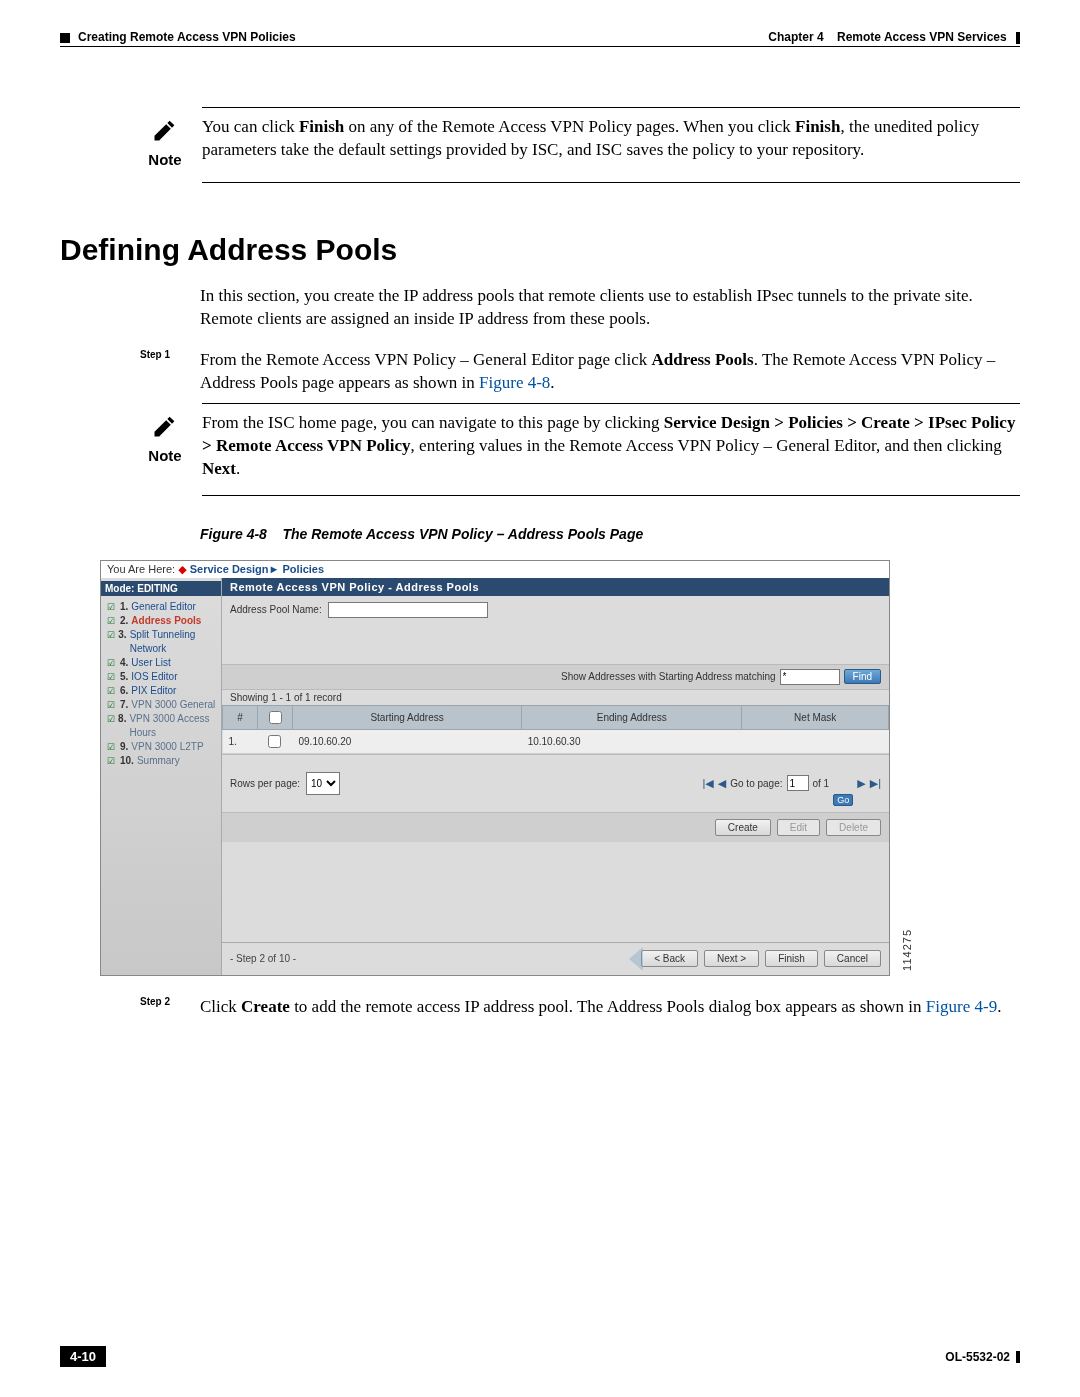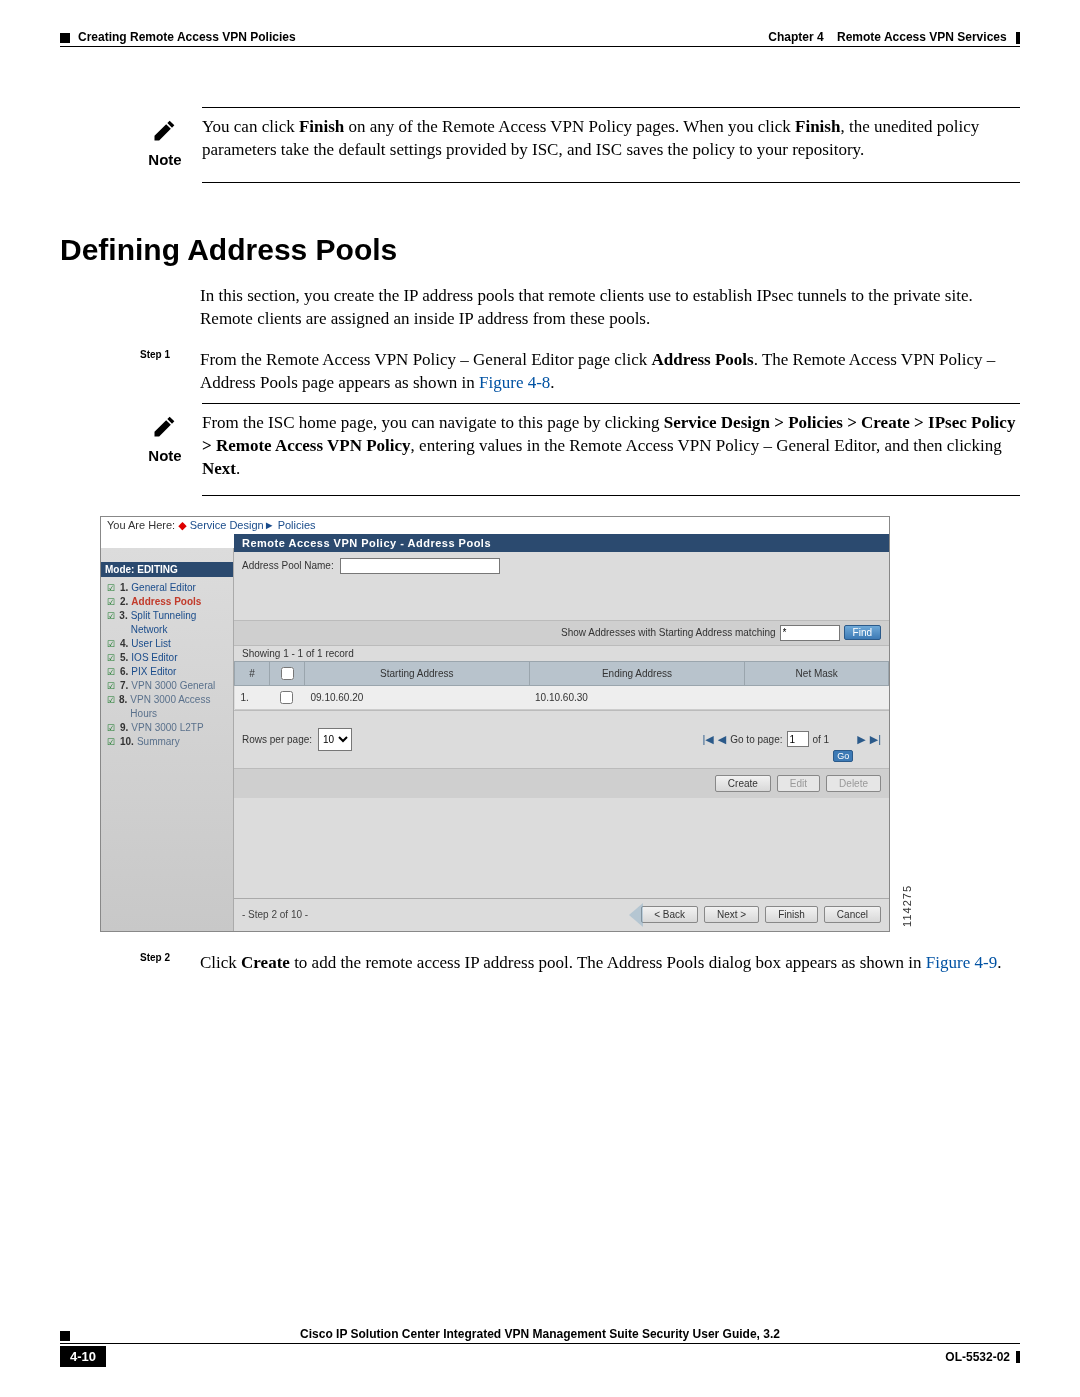--- a/index.html
+++ b/index.html
@@ -141,31 +141,30 @@
     color: #333;
     position: relative;
     box-sizing: border-box;
   }
   .screenshot .breadcrumb {
     background: #fff;
     padding: 2px 6px;
     font-size: 11px;
   }
   .screenshot .breadcrumb .dot { color: #d00; }
-  .screenshot .breadcrumb .lnk { color: #1a4c8b; }
+  .screenshot .breadcrumb .lnk { color: #1a4c8b; font-weight: bold; }
   .screenshot-body {
     display: flex;
   }
   .ss-sidebar {
-    width: 133px;
+    width: 121px;
     background: linear-gradient(#dcdcdc, #c8c8c8);
-    padding: 14px 0 60px 0;
+    padding: 3px 0 60px 0;
     border-right: 1px solid #aaa;
     box-sizing: border-box;
-    margin-top: 14px;
   }
   .mode-bar {
     background: #2b4a6f;
     color: #fff;
     font-size: 10px;
     font-weight: bold;
     padding: 2px 4px;
   }
   .side-list {
     list-style: none;
@@ -448,20 +447,23 @@
         </span>
         <span class="note-label">Note</span>
       </div>
       <div class="note-text">
         <span>From the ISC home page, you can navigate to this page by clicking </span><span class="strong">Service Design &gt; Policies &gt; Create &gt; IPsec Policy &gt; Remote Access VPN Policy</span><span>, entering values in the Remote Access VPN Policy – General Editor, and then clicking </span><span class="strong">Next</span><span>.</span>
       </div>
     </div>
     <hr class="note-rule-bottom" style="margin-left:62px">
   </div>
 
+  <div class="fig-caption">
+    <span class="fig-num">Figure 4-8</span>&nbsp;&nbsp;&nbsp;&nbsp;<span>The Remote Access VPN Policy – Address Pools Page</span>
+  </div>
 
   <div class="screenshot">
     <div class="breadcrumb">
       <span>You Are Here:</span>
       <span class="dot">◆</span>
       <span class="lnk">Service Design</span><span class="lnk">►</span>
       <span class="lnk">Policies</span>
     </div>
     <div class="screenshot-body">
       <div class="ss-sidebar">
@@ -591,20 +593,19 @@
 
   <div class="step-row">
     <div class="step-label">Step 2</div>
     <div class="step-text">
       <span>Click </span><span class="strong">Create</span><span> to add the remote access IP address pool. The Address Pools dialog box appears as shown in </span><span class="fig-link">Figure 4-9</span><span>.</span>
     </div>
   </div>
 
   <div class="page-footer">
     <div class="footer-left-block" style="height:0;"></div>
-    <div class="footer-title">Cisco IP Solution Center Integrated VPN Management Suite Security User Guide, 3.2</div>
     <div class="footer-row">
       <span class="page-num-box">4-10</span>
       <span class="right">OL-5532-02</span>
     </div>
   </div>
 
 </div>
 
 </body></html>

